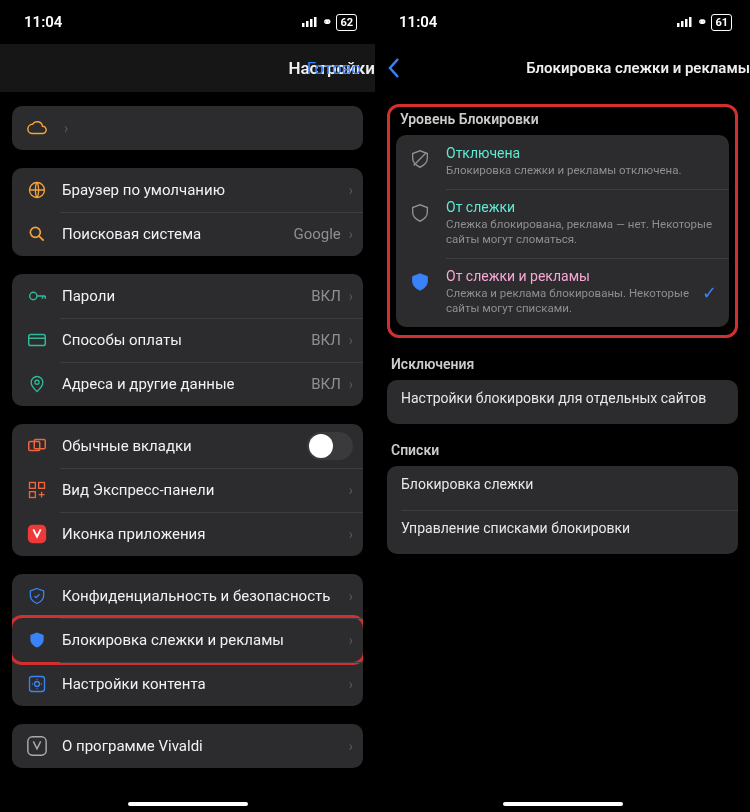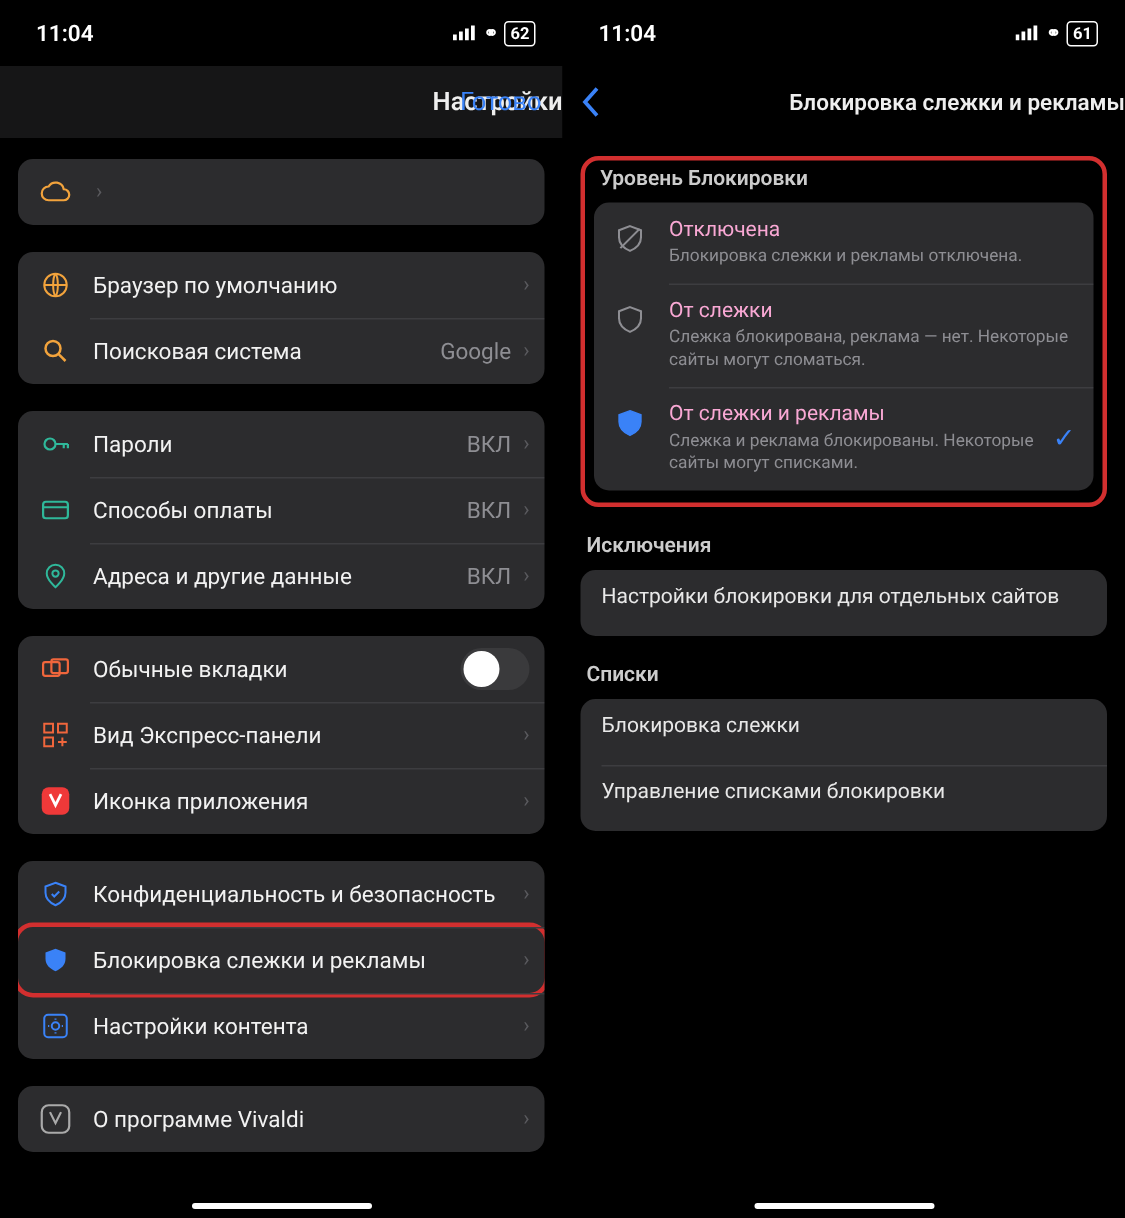--- a/index.html
+++ b/index.html
@@ -175,21 +175,21 @@
     width: 24px;
     height: 24px;
     margin-right: 14px;
     margin-top: 2px;
     flex-shrink: 0;
     display: flex;
     align-items: center;
     justify-content: center;
   }
   .opt-text { flex: 1; }
-  .opt-title { font-size: 14px; color: #f9a8d4; margin-bottom: 2px; }
+  .opt-title { font-size: 14px; color: #5eead4; margin-bottom: 2px; }
   .opt-title.accent { color: #f9a8d4; }
   .opt-desc { font-size: 11.5px; color: #8e8e93; line-height: 1.35; }
   .opt-check { color: #3a82f7; font-size: 18px; margin-left: 8px; align-self: center; }
   .simple-row {
     display: flex;
     align-items: flex-start;
     min-height: 44px;
     padding: 10px 14px;
     font-size: 14px;
     color: #e8e8e8;

